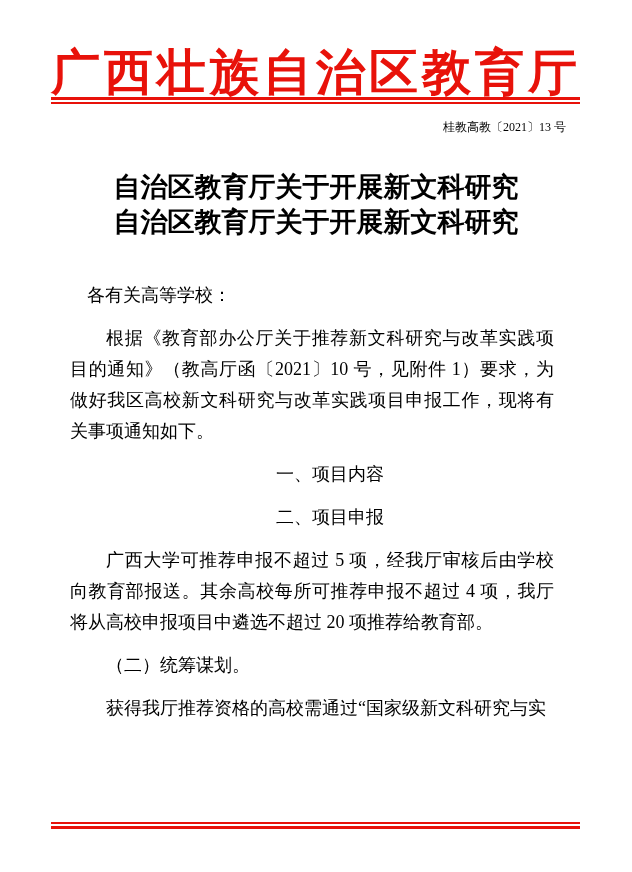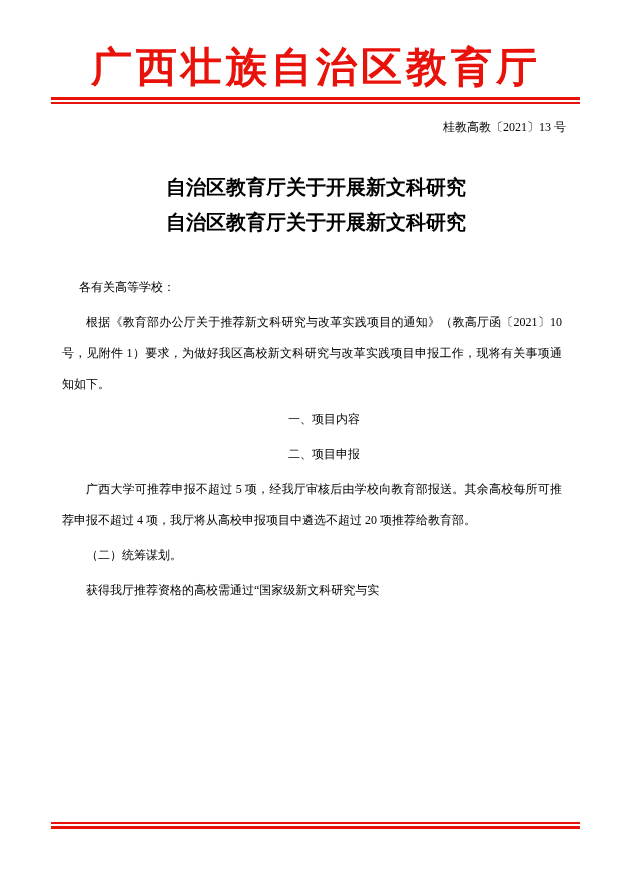--- a/index.html
+++ b/index.html
@@ -12,21 +12,21 @@
     font-family: "Liberation Serif", "DejaVu Serif", serif;
     color: #000000;
   }
   .org-title {
     position: absolute;
     top: 40px;
     left: 0;
     width: 632px;
     text-align: center;
     color: #e8120a;
-    font-size: 41px;
+    font-size: 49px;
     font-weight: 700;
     letter-spacing: 4px;
     font-family: Liberation Sans, sans-serif;
     white-space: nowrap;
   }
   .header-rule {
     position: absolute;
     top: 97px;
     left: 51px;
     width: 529px;
@@ -45,39 +45,39 @@
     line-height: 20px;
     font-family: "Liberation Serif", "DejaVu Serif", serif;
     white-space: nowrap;
   }
   .doc-title {
     position: absolute;
     top: 170px;
     left: 0;
     width: 632px;
     text-align: center;
-    font-size: 20px;
+    font-size: 27px;
     line-height: 35px;
     font-weight: 700;
     font-family: "Liberation Serif", "DejaVu Serif", serif;
   }
   .content {
     position: absolute;
     top: 268px;
     left: 58px;
     width: 508px;
     font-size: 18px;
     line-height: 31px;
     text-align: justify;
     font-family: "Liberation Serif", "DejaVu Serif", serif;
   }
   .content p, .content h3 {
-    margin: 4px;
+    margin: 12px;
     padding: 0;
-    font-size: 12px;
+    font-size: 18px;
     line-height: 31px;
     font-weight: 400;
   }
   .salutation { text-indent: 17px; }
   .para { text-indent: 2em; }
   .sec-heading {
     text-indent: 2em;
     font-weight: 700;
     font-family: Liberation Sans, sans-serif;
     text-align: center;

